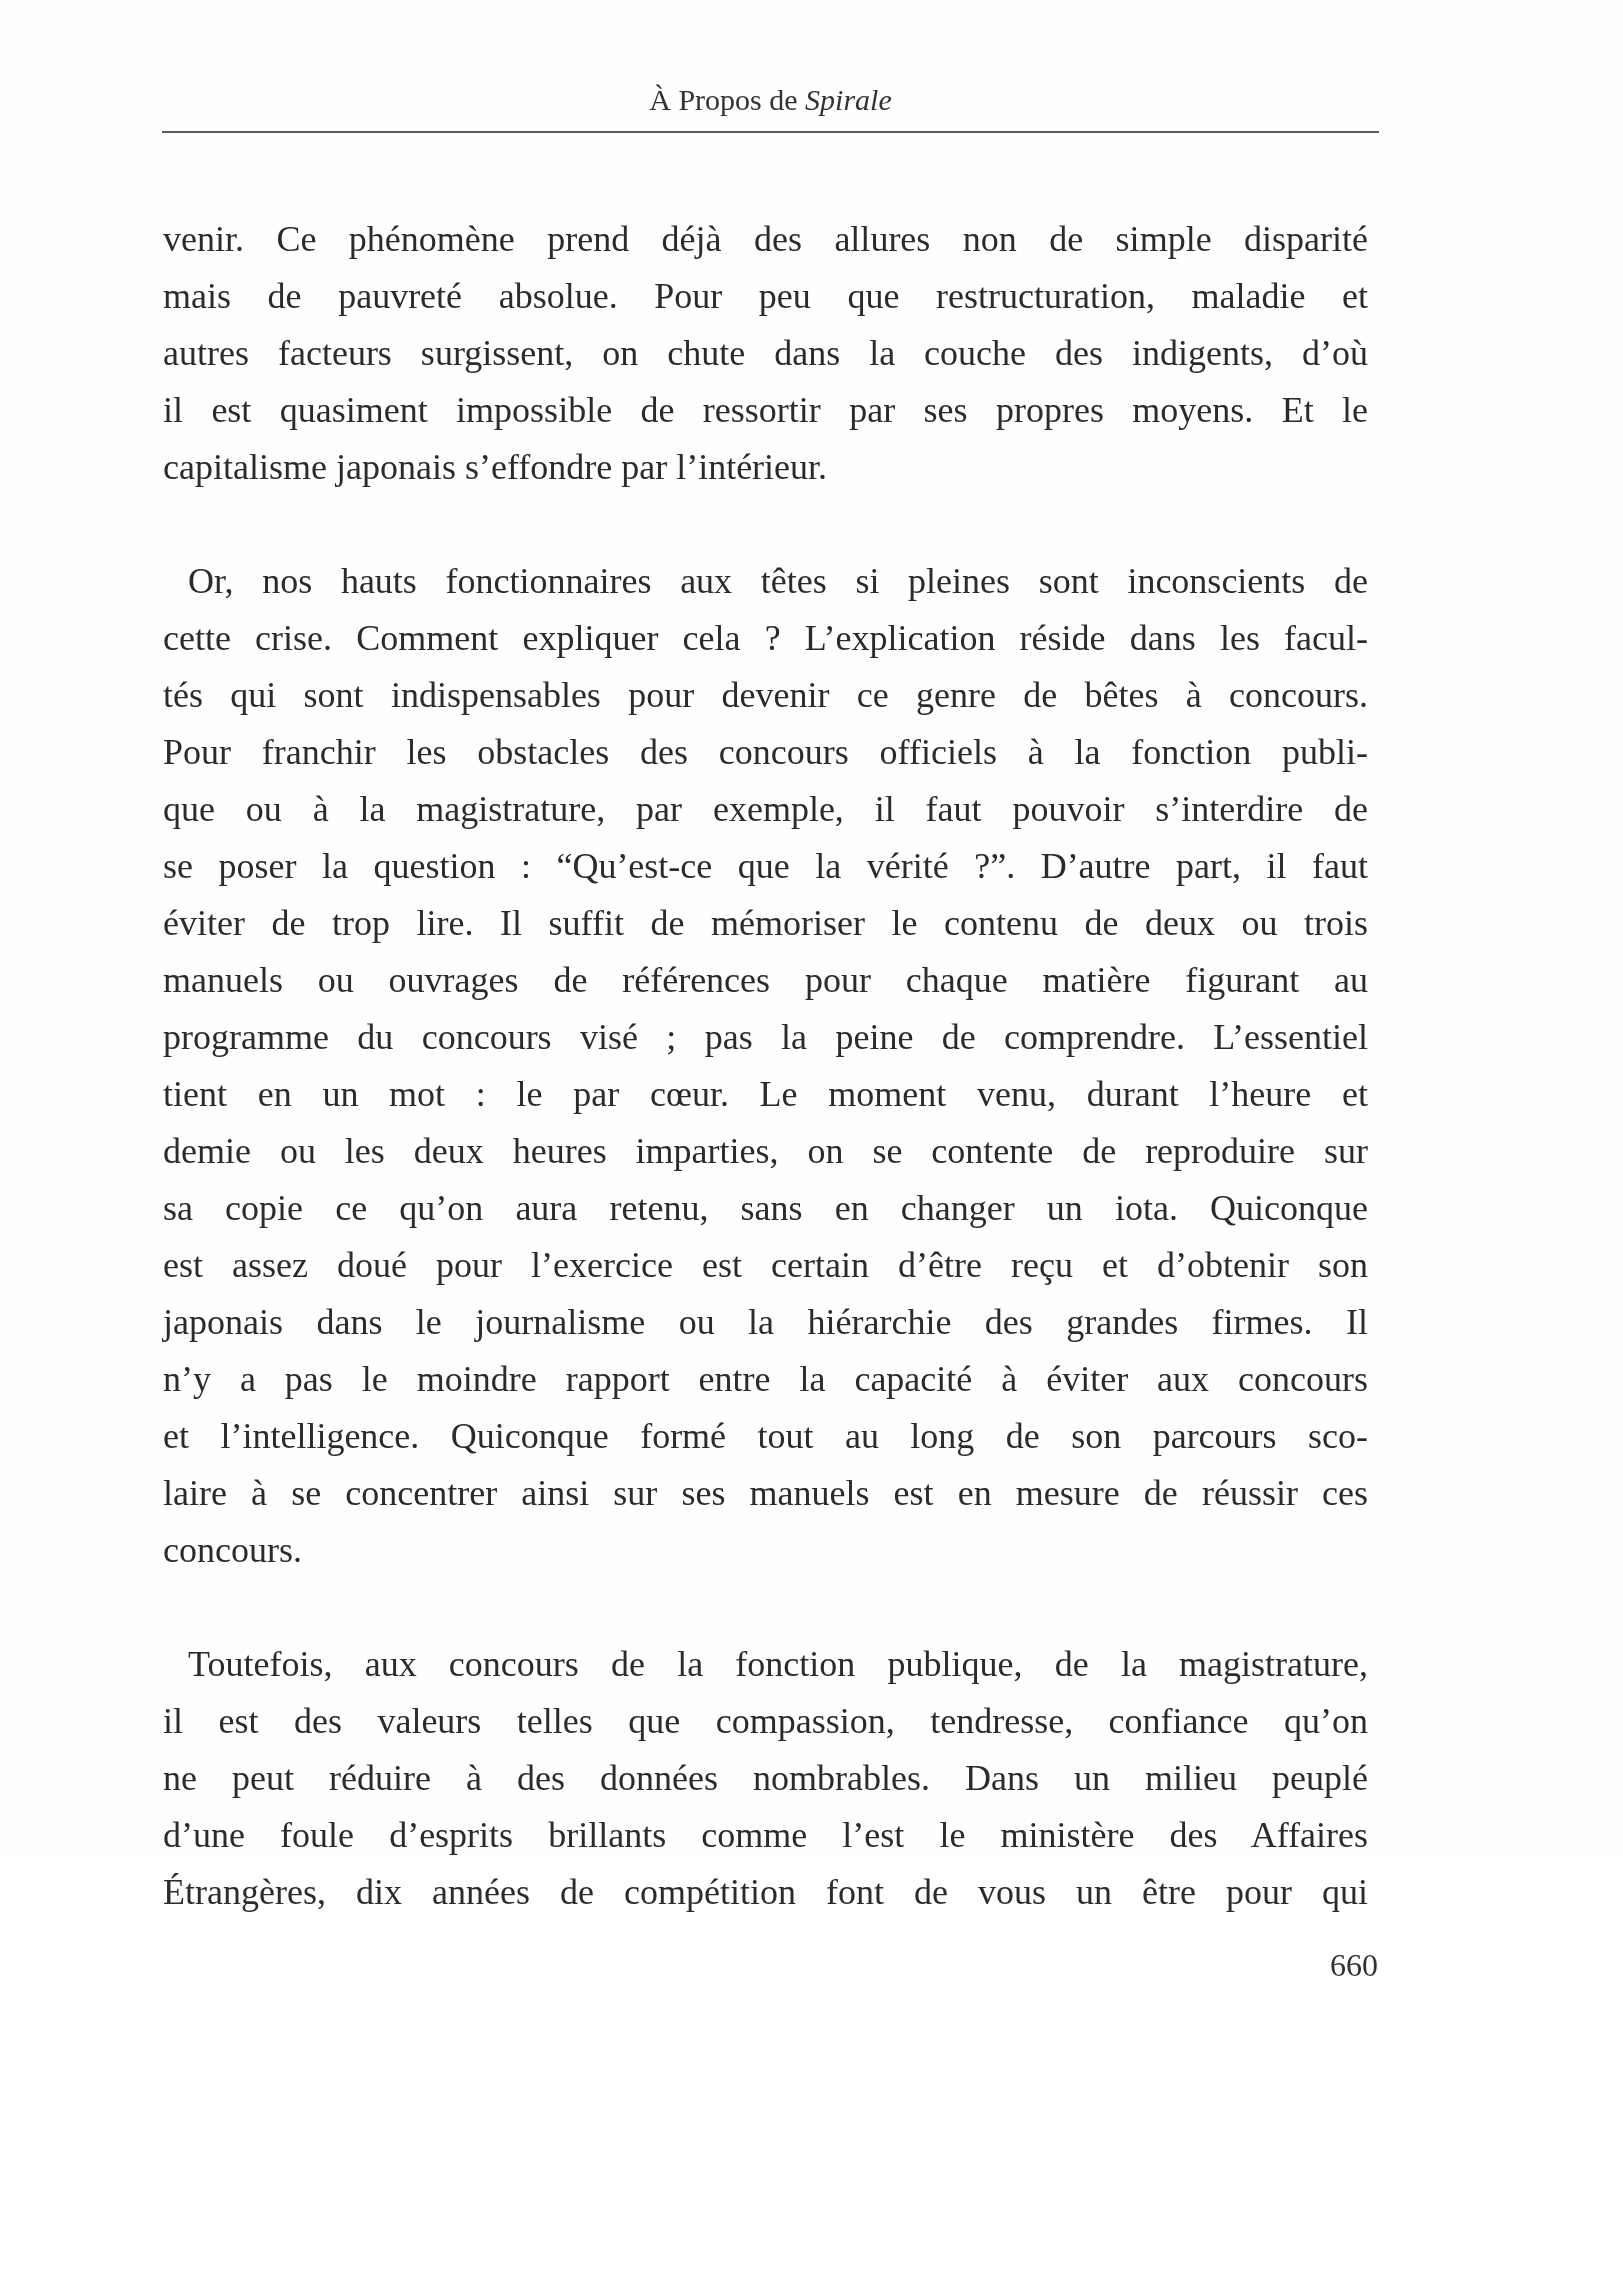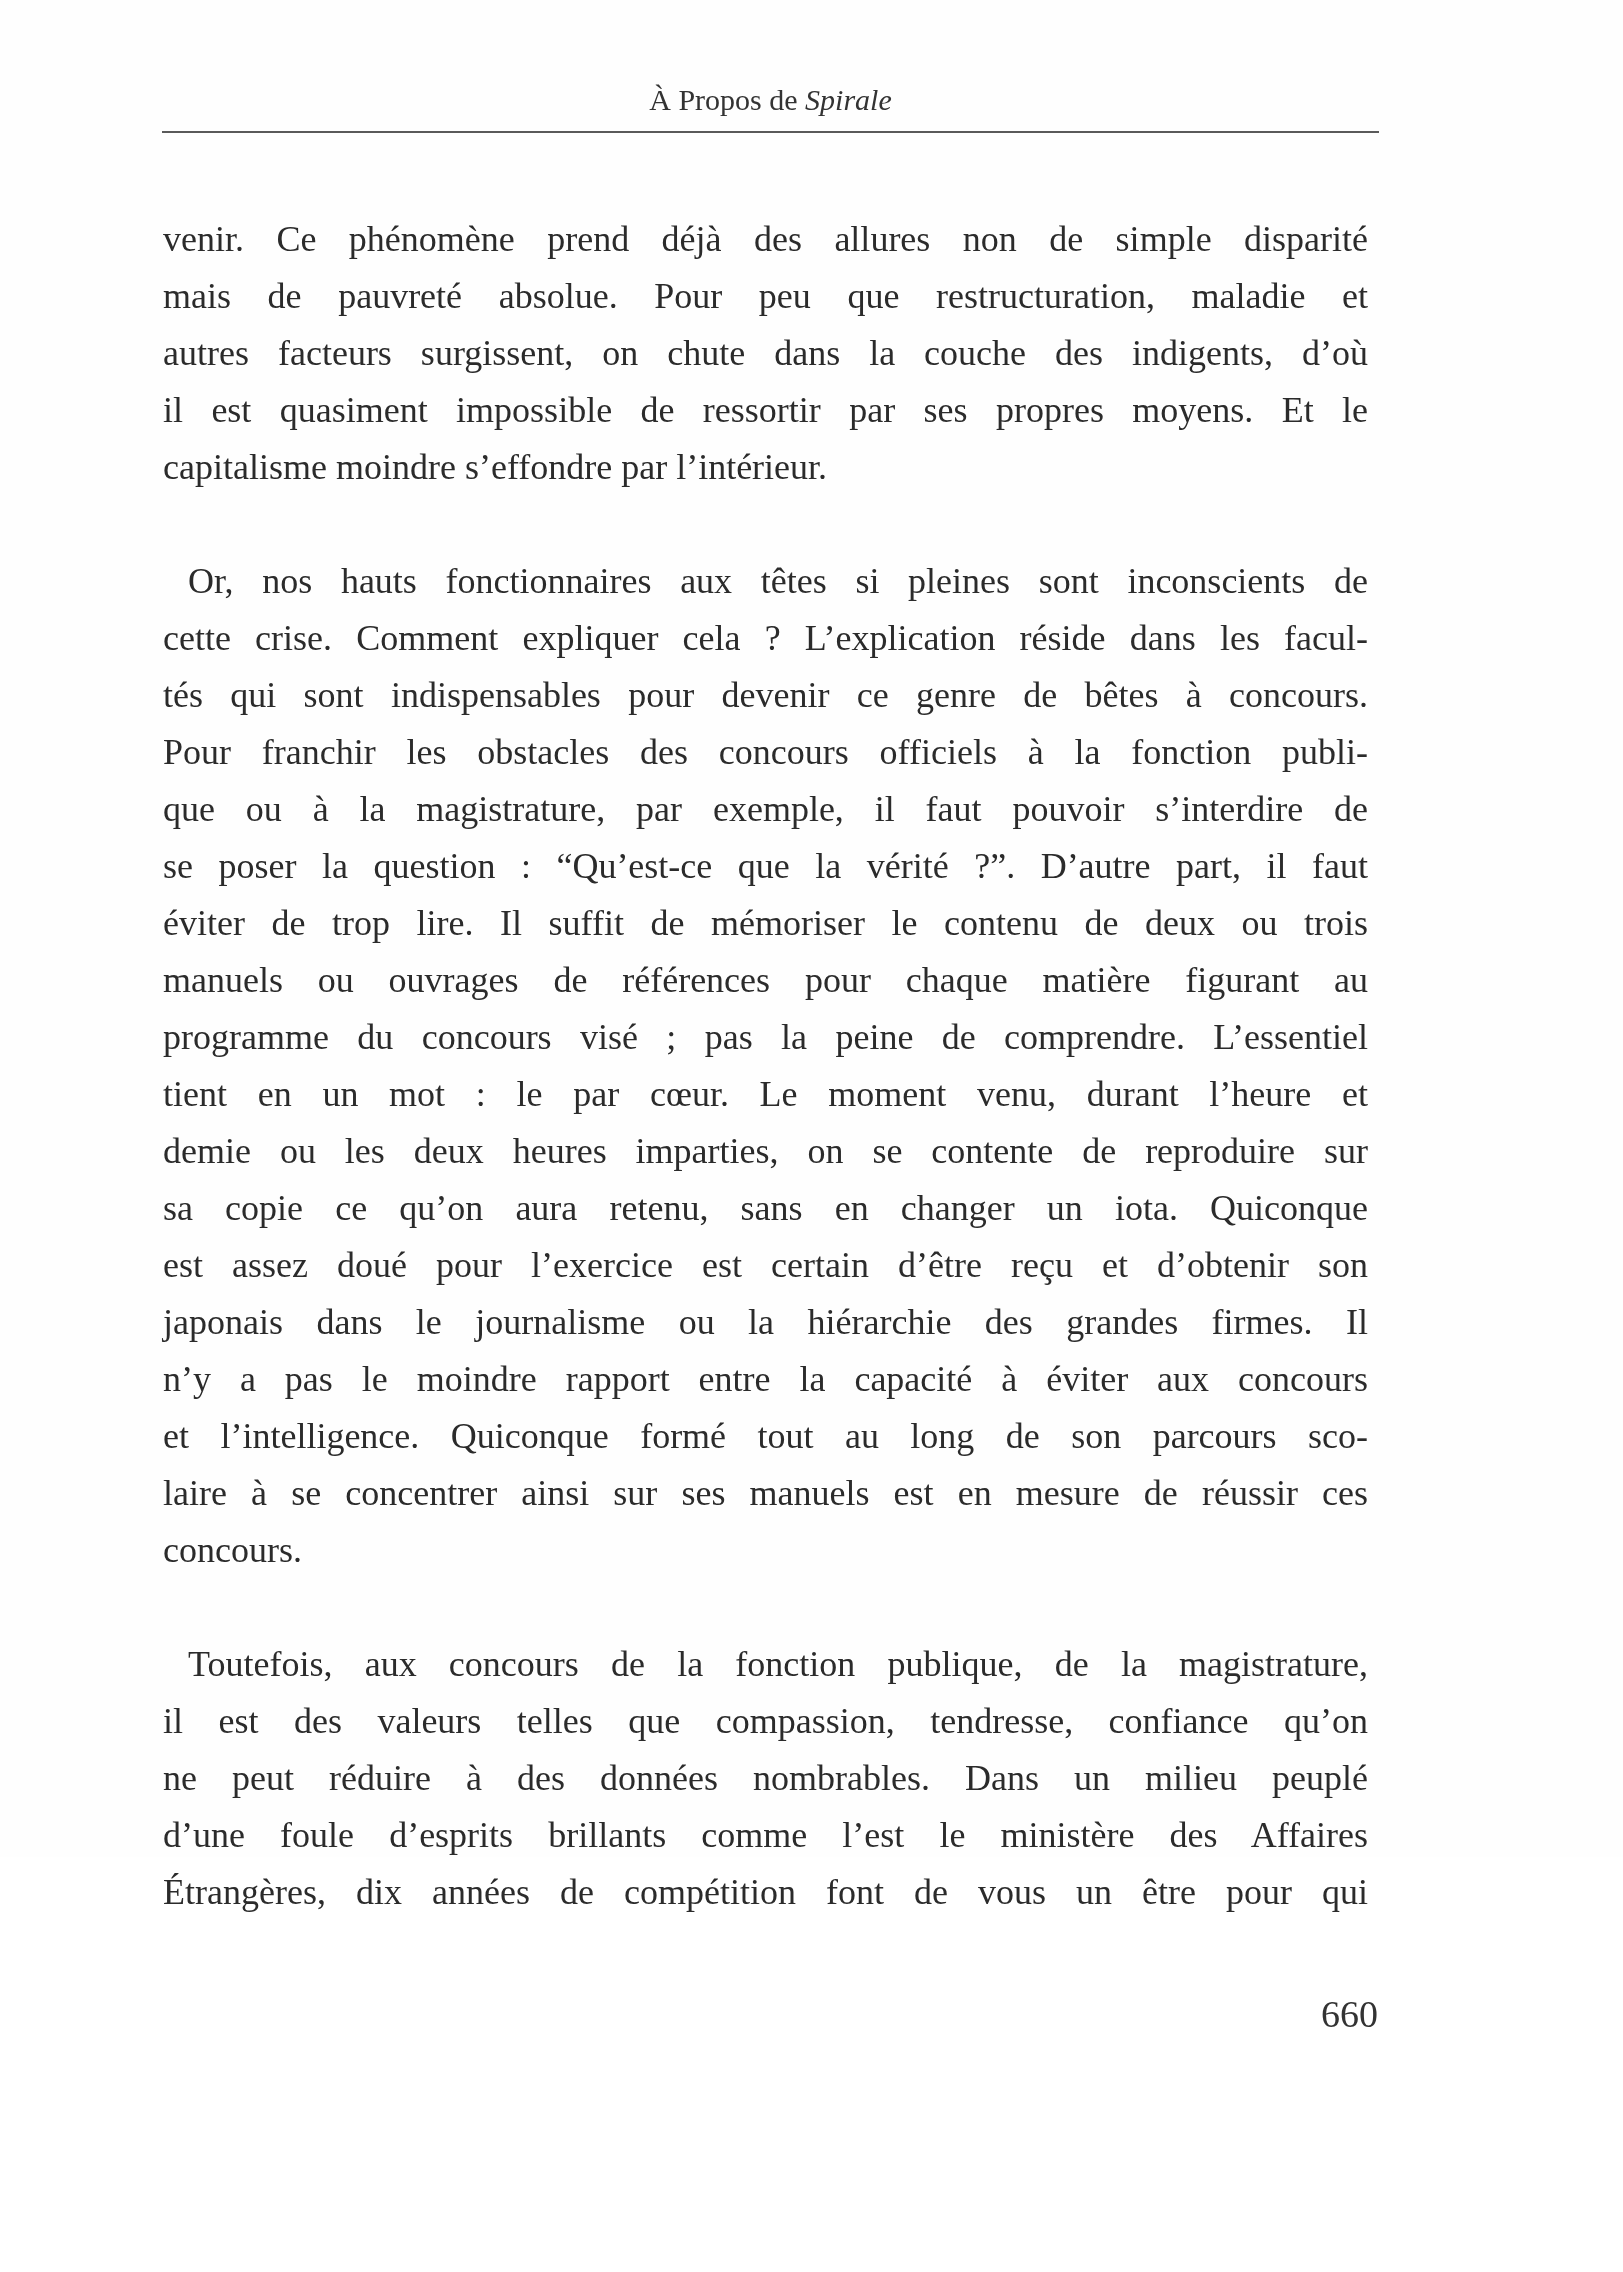--- a/index.html
+++ b/index.html
@@ -25,40 +25,40 @@
       text-align: justify;
     }
     .para { margin: 0 12px 57px 0; }
     .para .line {
       display: block; text-align: justify; text-align-last: justify;
       white-space: nowrap; overflow: visible;
     }
     .para .line.last { text-align-last: left; }
     .para .line.indent { padding-left: 25px; }
     .page-number {
-      position: absolute; left: 1285px; width: 93px; top: 1996px;
-      text-align: right; font-size: 38px; line-height: 37px; color: #333;
+      position: absolute; left: 1285px; width: 93px; top: 1947px;
+      text-align: right; font-size: 32px; line-height: 37px; color: #333;
     }
   </style>
 </head>
 <body>
 
 <div class="page">
   <div class="running-head">
     <span>À Propos de </span><span class="italic">Spirale</span>
   </div>
   <div class="head-rule"></div>
 
   <div class="body-text">
     <p class="para">
       <span class="line">venir. Ce phénomène prend déjà des allures non de simple disparité</span>
       <span class="line">mais de pauvreté absolue. Pour peu que restructuration, maladie et</span>
       <span class="line">autres facteurs surgissent, on chute dans la couche des indigents, d’où</span>
       <span class="line">il est quasiment impossible de ressortir par ses propres moyens. Et le</span>
-      <span class="line last">capitalisme moindre s’effondre par l’intérieur.</span>
+      <span class="line last">capitalisme japonais s’effondre par l’intérieur.</span>
     </p>
     <p class="para">
       <span class="line indent">Or, nos hauts fonctionnaires aux têtes si pleines sont inconscients de</span>
       <span class="line">cette crise. Comment expliquer cela ? L’explication réside dans les facul-</span>
       <span class="line">tés qui sont indispensables pour devenir ce genre de bêtes à concours.</span>
       <span class="line">Pour franchir les obstacles des concours officiels à la fonction publi-</span>
       <span class="line">que ou à la magistrature, par exemple, il faut pouvoir s’interdire de</span>
       <span class="line">se poser la question : “Qu’est-ce que la vérité ?”. D’autre part, il faut</span>
       <span class="line">éviter de trop lire. Il suffit de mémoriser le contenu de deux ou trois</span>
       <span class="line">manuels ou ouvrages de références pour chaque matière figurant au</span>

